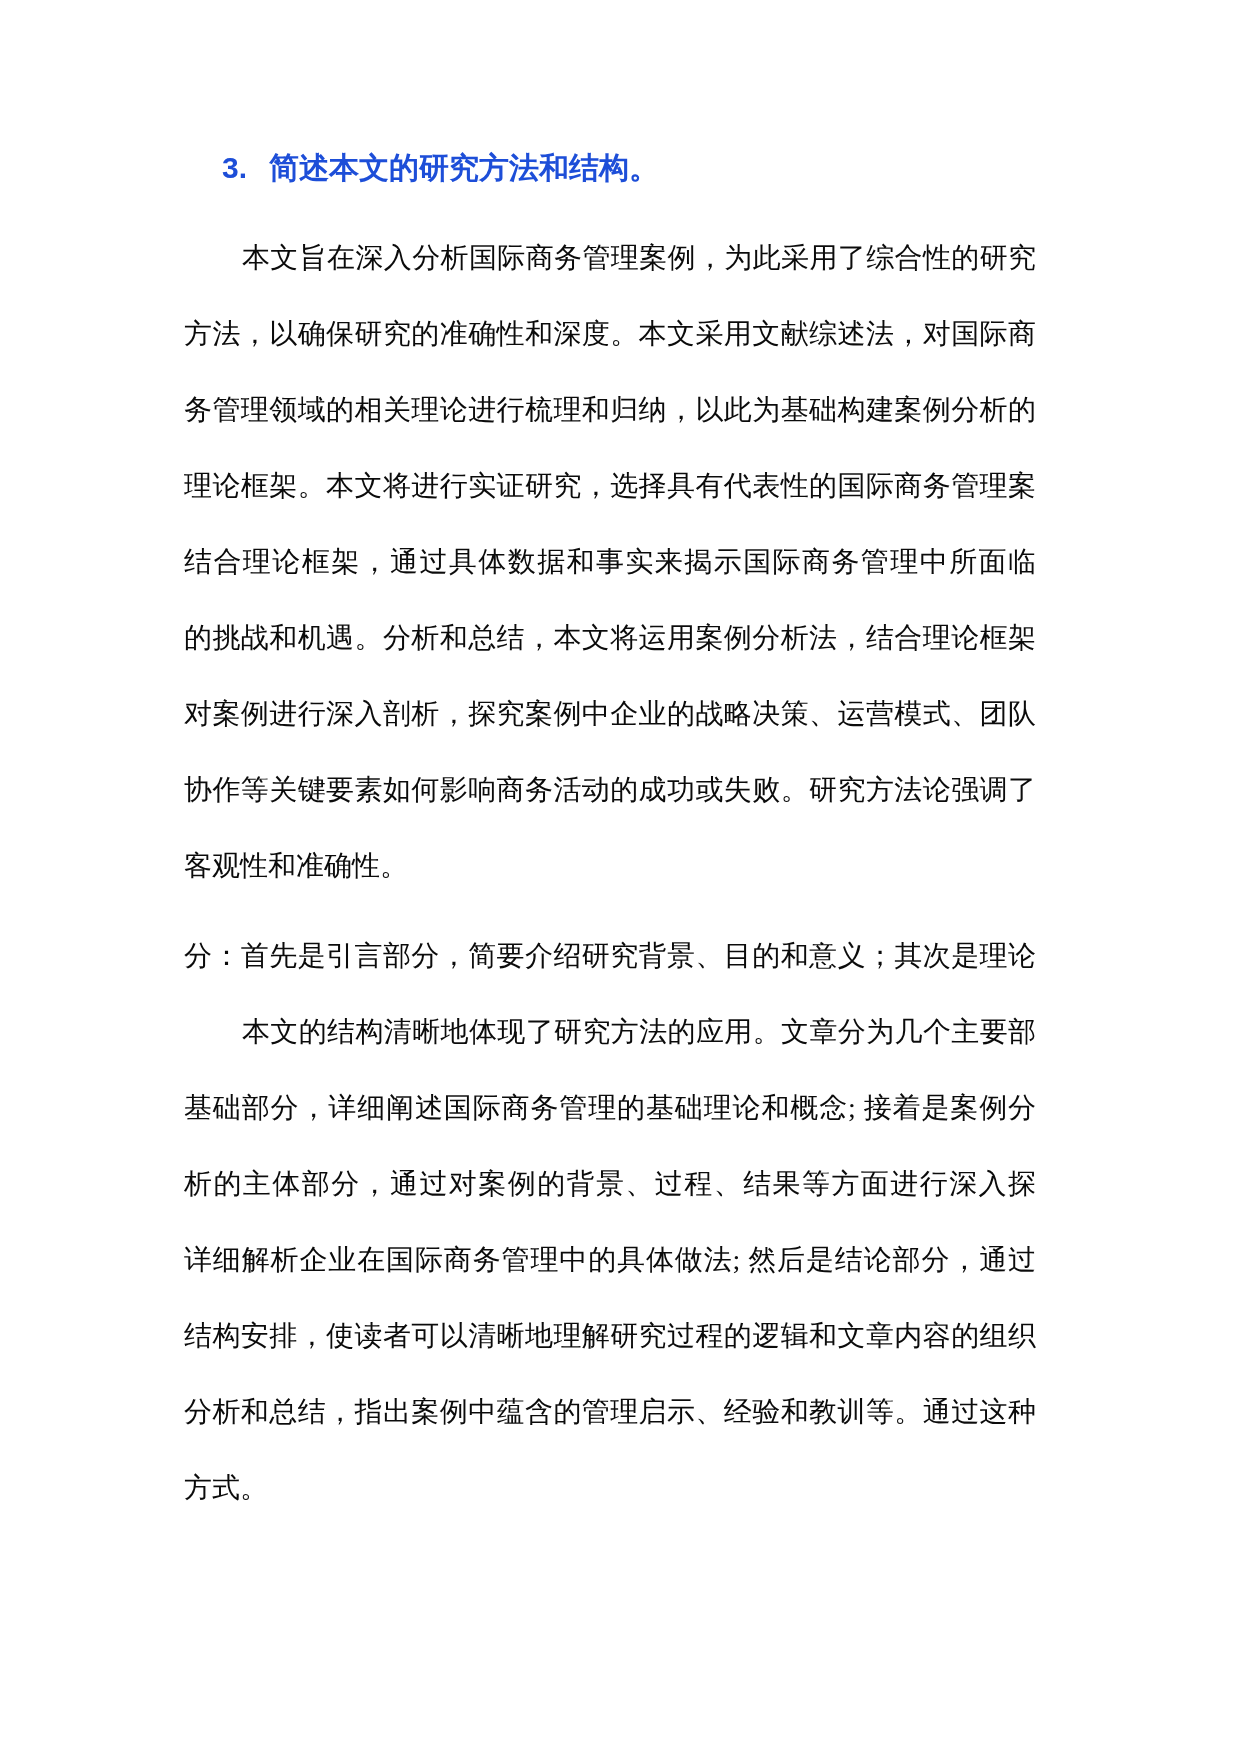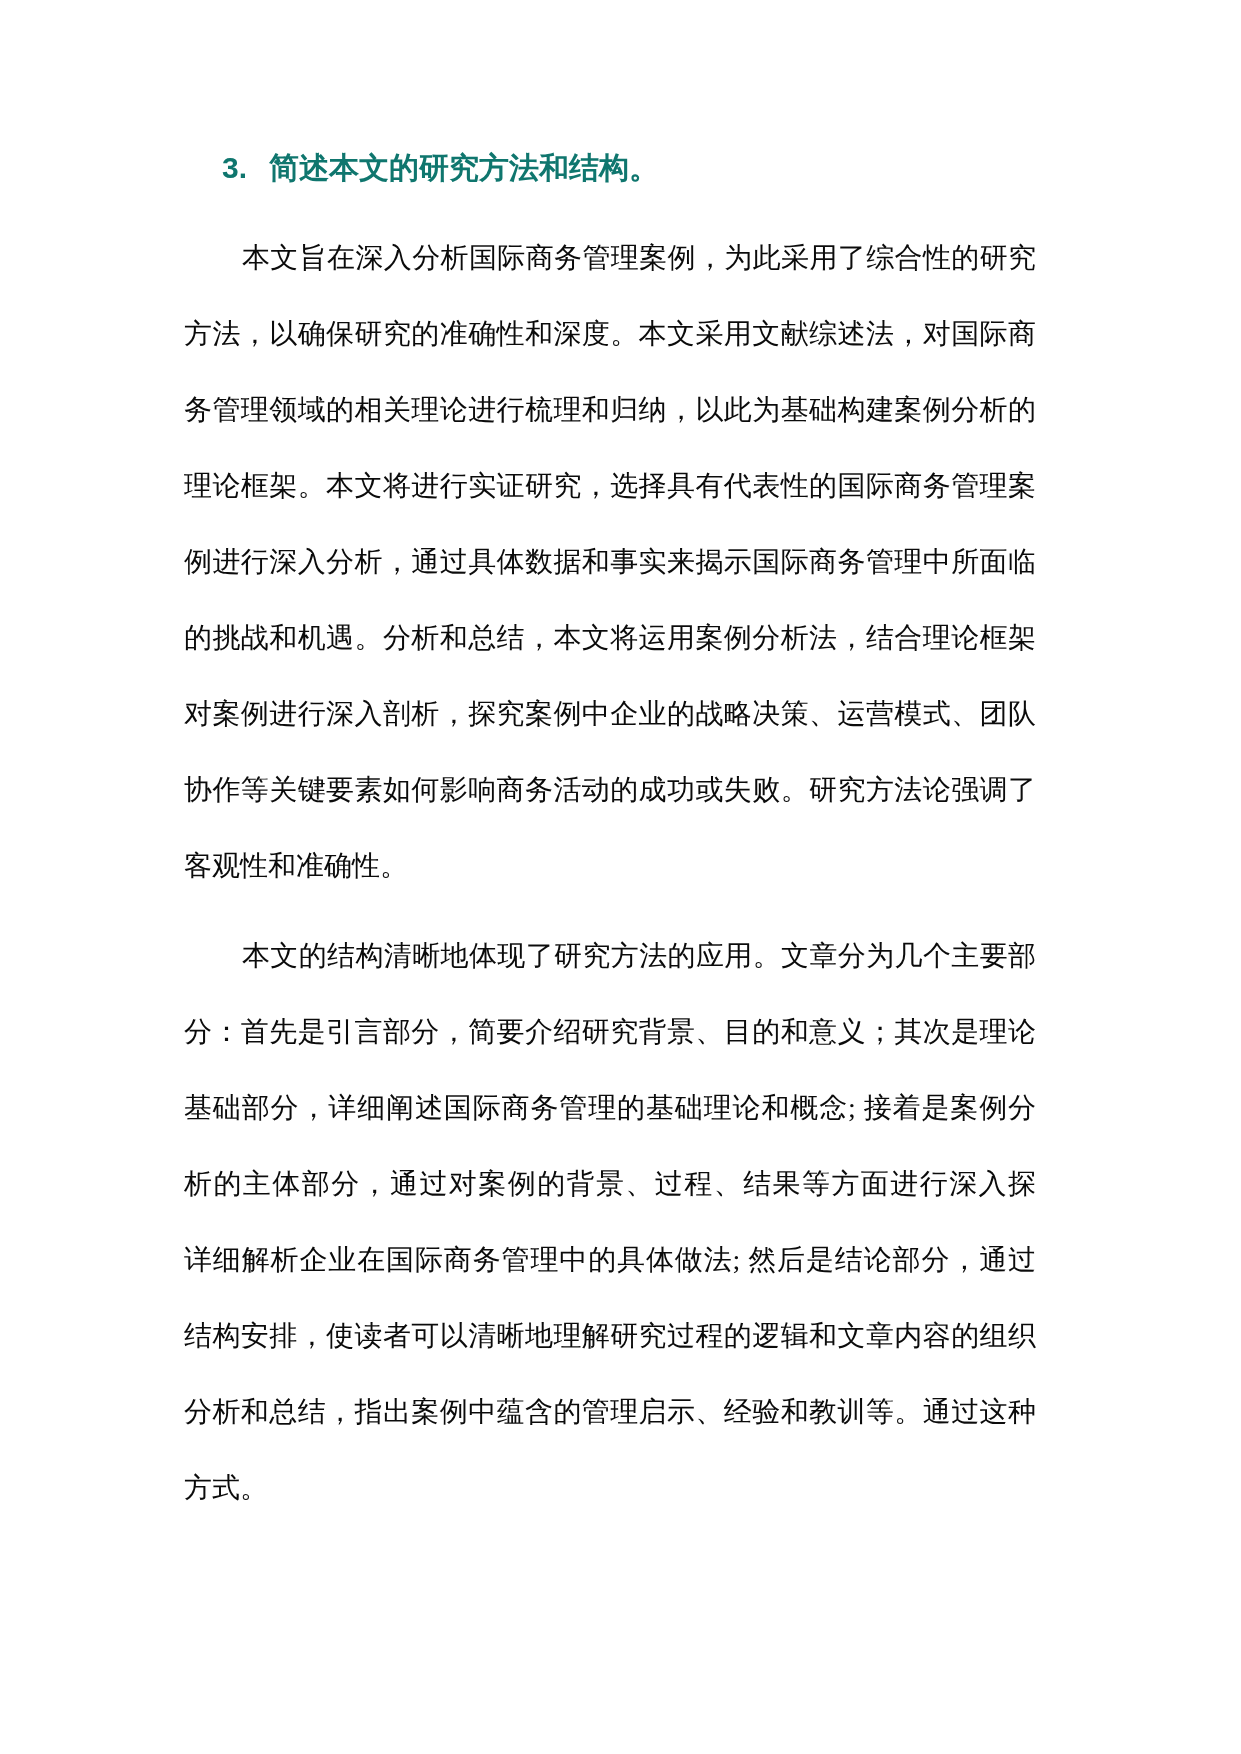--- a/index.html
+++ b/index.html
@@ -22,21 +22,21 @@
     width: 880px;
   }
   .heading {
     margin: 0;
     padding-left: 52px;
     height: 76px;
     line-height: 76px;
     font-size: 30px;
     font-weight: 700;
     font-family: "Liberation Sans", "DejaVu Sans", sans-serif;
-    color: #0f766e;
+    color: #1d4ed8;
     white-space: nowrap;
   }
   .heading .num {
     display: inline-block;
     margin-right: 22px;
   }
   .paragraph {
     margin: 14px;
     padding: 0;
   }
@@ -63,30 +63,30 @@
 
   <h3 class="heading">
     <span class="num">3.</span><span class="heading-text">简述本文的研究方法和结构。</span>
   </h3>
 
   <div class="paragraph">
     <div class="line first">本文旨在深入分析国际商务管理案例，为此采用了综合性的研究</div>
     <div class="line">方法，以确保研究的准确性和深度。本文采用文献综述法，对国际商</div>
     <div class="line">务管理领域的相关理论进行梳理和归纳，以此为基础构建案例分析的</div>
     <div class="line">理论框架。本文将进行实证研究，选择具有代表性的国际商务管理案</div>
-    <div class="line">例进行深入分析，通过具体数据和事实来揭示国际商务管理中所面临</div>
+    <div class="line">结合理论框架，通过具体数据和事实来揭示国际商务管理中所面临</div>
     <div class="line">的挑战和机遇。分析和总结，本文将运用案例分析法，结合理论框架</div>
     <div class="line">对案例进行深入剖析，探究案例中企业的战略决策、运营模式、团队</div>
     <div class="line">协作等关键要素如何影响商务活动的成功或失败。研究方法论强调了</div>
     <div class="line last">客观性和准确性。</div>
   </div>
 
   <div class="paragraph">
+    <div class="line">分：首先是引言部分，简要介绍研究背景、目的和意义；其次是理论</div>
     <div class="line first">本文的结构清晰地体现了研究方法的应用。文章分为几个主要部</div>
-    <div class="line">分：首先是引言部分，简要介绍研究背景、目的和意义；其次是理论</div>
     <div class="line">基础部分，详细阐述国际商务管理的基础理论和概念; 接着是案例分</div>
     <div class="line">析的主体部分，通过对案例的背景、过程、结果等方面进行深入探讨，</div>
     <div class="line">详细解析企业在国际商务管理中的具体做法; 然后是结论部分，通过</div>
     <div class="line">结构安排，使读者可以清晰地理解研究过程的逻辑和文章内容的组织</div>
     <div class="line">分析和总结，指出案例中蕴含的管理启示、经验和教训等。通过这种</div>
     <div class="line last">方式。</div>
   </div>
 
 </div>
 

